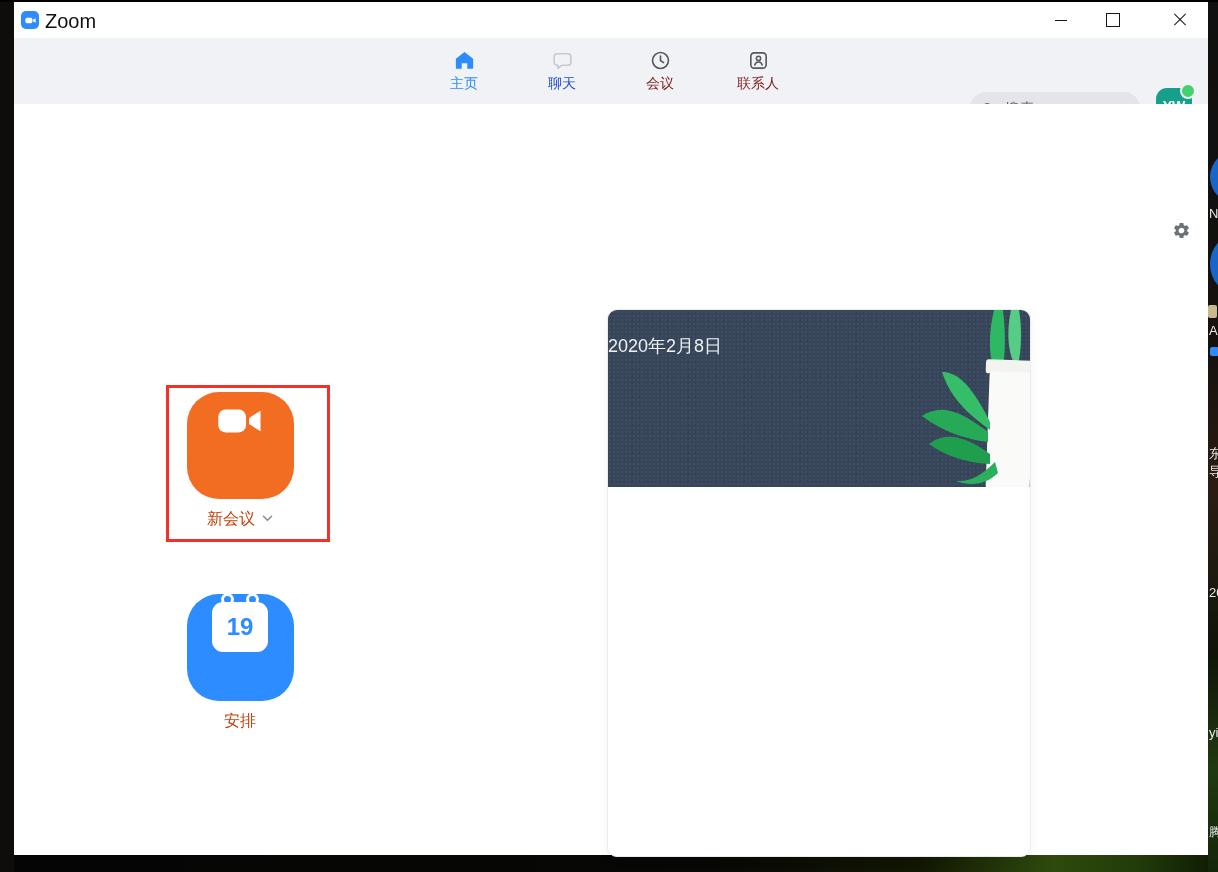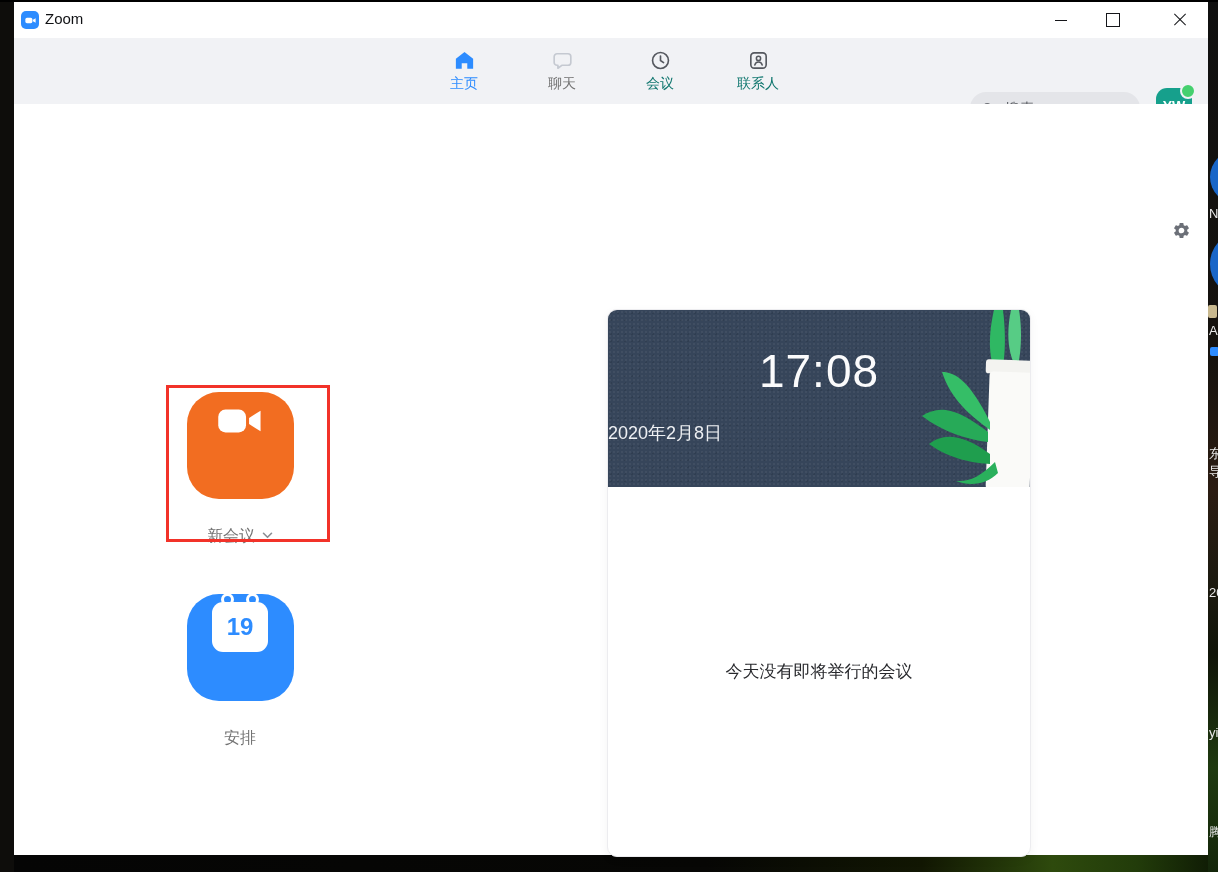--- a/index.html
+++ b/index.html
@@ -21,37 +21,37 @@
   .frag-chip{position:absolute;left:0;width:9px;height:13px;background:#c9b98f;border-radius:2px;}
   .frag-dot{position:absolute;left:2px;width:9px;height:9px;background:#2d8cff;border-radius:2px;}
 
   
   .window{position:absolute;left:14px;top:2px;width:1194px;height:853px;background:#fff;}
 
   
   .titlebar{position:absolute;top:0;left:0;right:0;height:36px;background:#fff;}
   .zoom-logo{position:absolute;left:7px;top:9px;width:18px;height:18px;border-radius:5px;background:#2d8cff;
     display:flex;align-items:center;justify-content:center;}
-  .window-title{position:absolute;left:31px;top:8px;font-size:15px;color:#101114;}
+  .window-title{position:absolute;left:31px;top:8px;font-size:20px;color:#101114;}
   .win-ctrl{position:absolute;top:0;width:42px;height:36px;display:flex;align-items:center;justify-content:center;cursor:default;}
   .ctrl-minimize{left:1026px;} .ctrl-maximize{left:1078px;} .ctrl-close{left:1145px;}
   .glyph-min{width:12px;border-top:1.6px solid #15161a;}
   .glyph-max{width:12px;height:12px;border:1.6px solid #15161a;}
   .glyph-close{position:relative;width:14px;height:14px;}
   .glyph-close::before,.glyph-close::after{content:"";position:absolute;left:-1px;top:6px;width:16px;border-top:1.6px solid #15161a;}
   .glyph-close::before{transform:rotate(45deg);} .glyph-close::after{transform:rotate(-45deg);}
 
   
   .navbar{position:absolute;top:36px;left:0;right:0;height:66px;background:#f1f2f5;}
   .tabs{position:absolute;left:0;right:0;top:0;height:100%;display:flex;justify-content:center;gap:34px;padding-top:11px;box-sizing:border-box;}
   .tab{width:64px;display:flex;flex-direction:column;align-items:center;gap:3px;cursor:pointer;}
   .tab-label{font-size:14px;line-height:1.2;}
   .tab-home .tab-label{color:#2d8cff;}
-  .tab-chat .tab-label{color:#737373;}
-  .tab-meetings .tab-label,.tab-contacts .tab-label{color:#0f766e;}
+  .tab-chat .tab-label{color:#1d4ed8;}
+  .tab-meetings .tab-label,.tab-contacts .tab-label{color:#7f1d1d;}
 
   .search-box{position:absolute;left:956px;top:54px;width:170px;height:32px;border-radius:16px;background:#e4e5e9;
     display:flex;align-items:center;padding:0 12px;gap:8px;box-sizing:border-box;}
   .search-box input{border:none;background:transparent;outline:none;font-size:15px;color:#3f4247;width:100%;
     font-family:inherit;}
   .search-box input::placeholder{color:#55585e;opacity:1;}
 
   .avatar{position:absolute;left:1142px;top:50px;width:36px;height:36px;border-radius:11px;background:#16a08c;
     color:#fff;display:flex;align-items:center;justify-content:center;font-size:14px;font-weight:700;cursor:pointer;}
   .status-dot{position:absolute;right:-4px;top:-5px;width:12px;height:12px;border-radius:50%;background:#45d06e;border:2px solid #f1f2f5;}
@@ -61,21 +61,21 @@
   .gear-btn{position:absolute;left:1153px;top:112px;width:28px;height:28px;display:flex;align-items:center;justify-content:center;cursor:pointer;}
 
   .action{position:absolute;width:164px;display:flex;flex-direction:column;align-items:center;cursor:pointer;}
   .action-new{left:144px;top:288px;}
   .action-join{left:329px;top:288px;}
   .action-schedule{left:144px;top:490px;}
   .action-share{left:329px;top:490px;}
   .squircle{width:107px;height:107px;border-radius:32px;display:flex;justify-content:center;position:relative;}
   .sq-orange{background:#f26d21;}
   .sq-blue{background:#2d8cff;}
-  .label-row{display:flex;align-items:center;gap:7px;margin-top:27px;font-size:16px;color:#737373;line-height:1.2;}
+  .label-row{display:flex;align-items:center;gap:7px;margin-top:10px;font-size:16px;color:#c2410c;line-height:1.2;}
 
   .plus-tile{width:50px;height:50px;border-radius:14px;background:#fff;display:flex;align-items:center;justify-content:center;}
   .calendar-tile{position:relative;width:56px;height:50px;border-radius:11px;background:#fff;
     display:flex;align-items:center;justify-content:center;font-size:24px;font-weight:700;color:#2d8cff;margin-top:8px;}
   .cal-ring{position:absolute;top:-9px;width:7px;height:7px;border:3.5px solid #fff;border-radius:50%;background:transparent;}
   .cal-ring.l{left:9px;} .cal-ring.r{right:9px;}
   .share-tile{width:52px;height:44px;border-radius:12px;background:#fff;display:flex;align-items:center;justify-content:center;}
 
   .red-highlight{position:absolute;left:152px;top:281px;width:164px;height:157px;box-sizing:border-box;
     border:3px solid #f23229;pointer-events:none;}
@@ -224,22 +224,18 @@
           <path d="M113 0 C 108 24, 110 44, 119 60 C 125 37, 123 11, 121 0 Z" fill="#57cc85"></path>
           <g transform="rotate(2 110 110)">
             <rect x="86" y="50" width="50" height="14" rx="3" fill="#f3f3f0"></rect>
             <rect x="90" y="62" width="44" height="118" rx="4" fill="#fafaf8"></rect>
           </g>
           <path d="M92 112 C 72 72, 58 62, 44 62 C 53 90, 73 106, 92 120 Z" fill="#35be67"></path>
           <path d="M90 122 C 56 96, 40 96, 24 106 C 45 122, 70 130, 90 132 Z" fill="#27aa58"></path>
           <path d="M92 144 C 62 122, 44 124, 31 134 C 53 150, 77 153, 92 154 Z" fill="#1f9e4e"></path>
           <path d="M97 152 C 82 167, 71 172, 58 171 C 73 177, 89 174, 100 163 Z" fill="#2ab05c"></path>
         </svg>
-        <div class="time">17:08</div>
         <div class="date">2020年2月8日</div>
-      </div>
-      <div class="card-body">
-        <span>今天没有即将举行的会议</span>
       </div>
     </div>
 
   </div>
 </div>
 
 </body></html>

